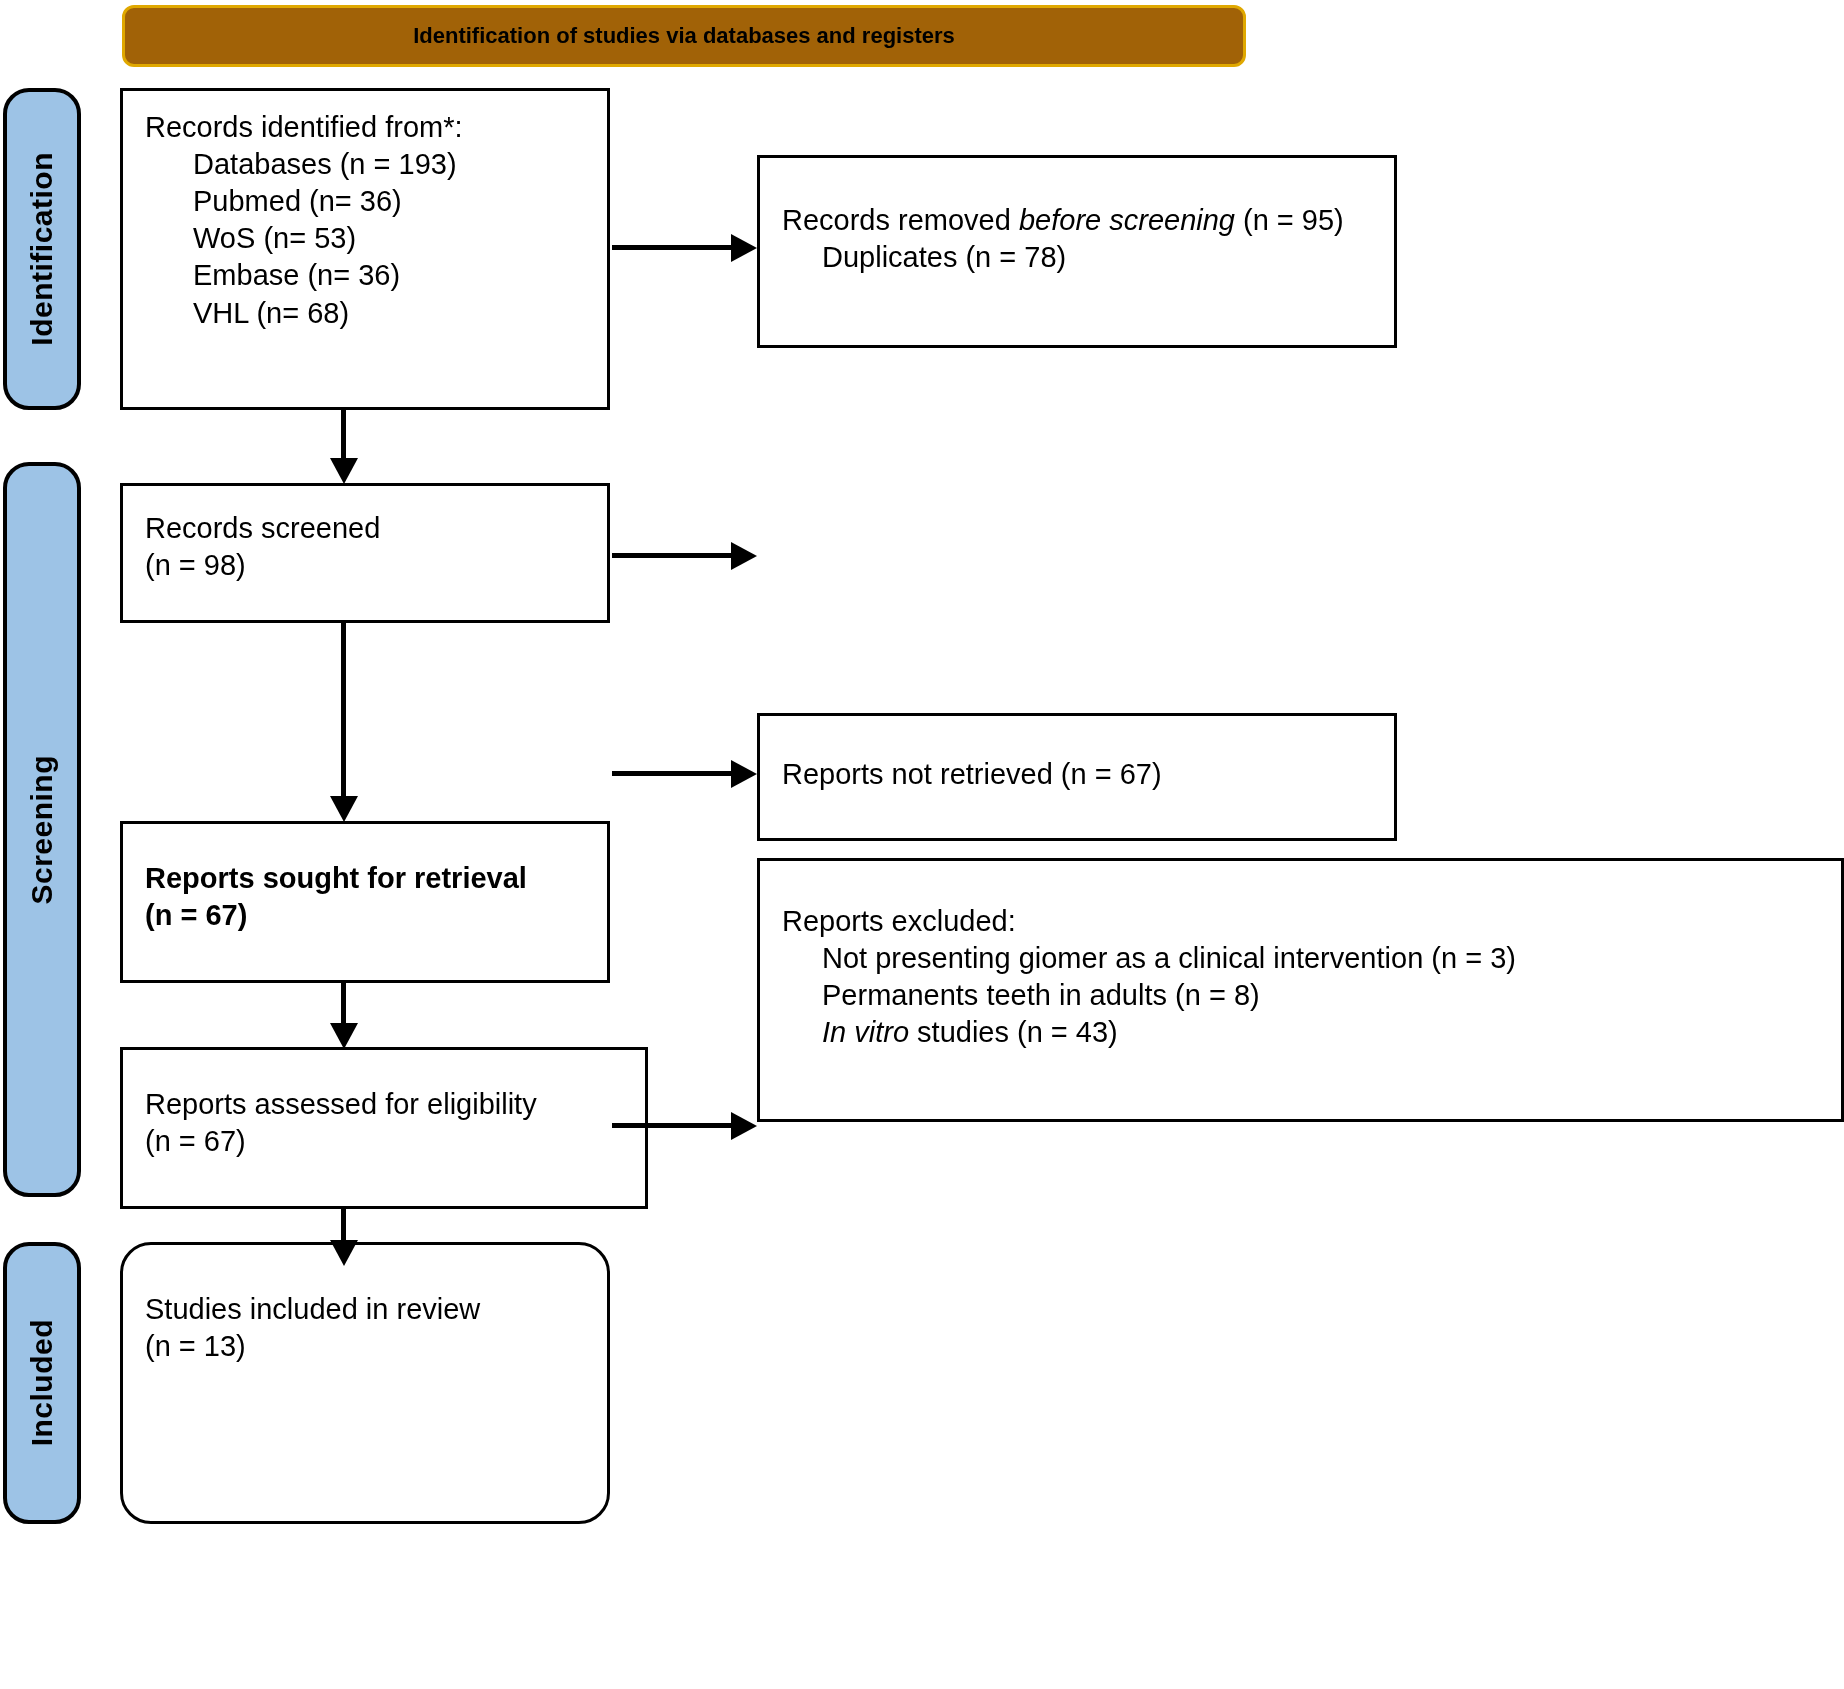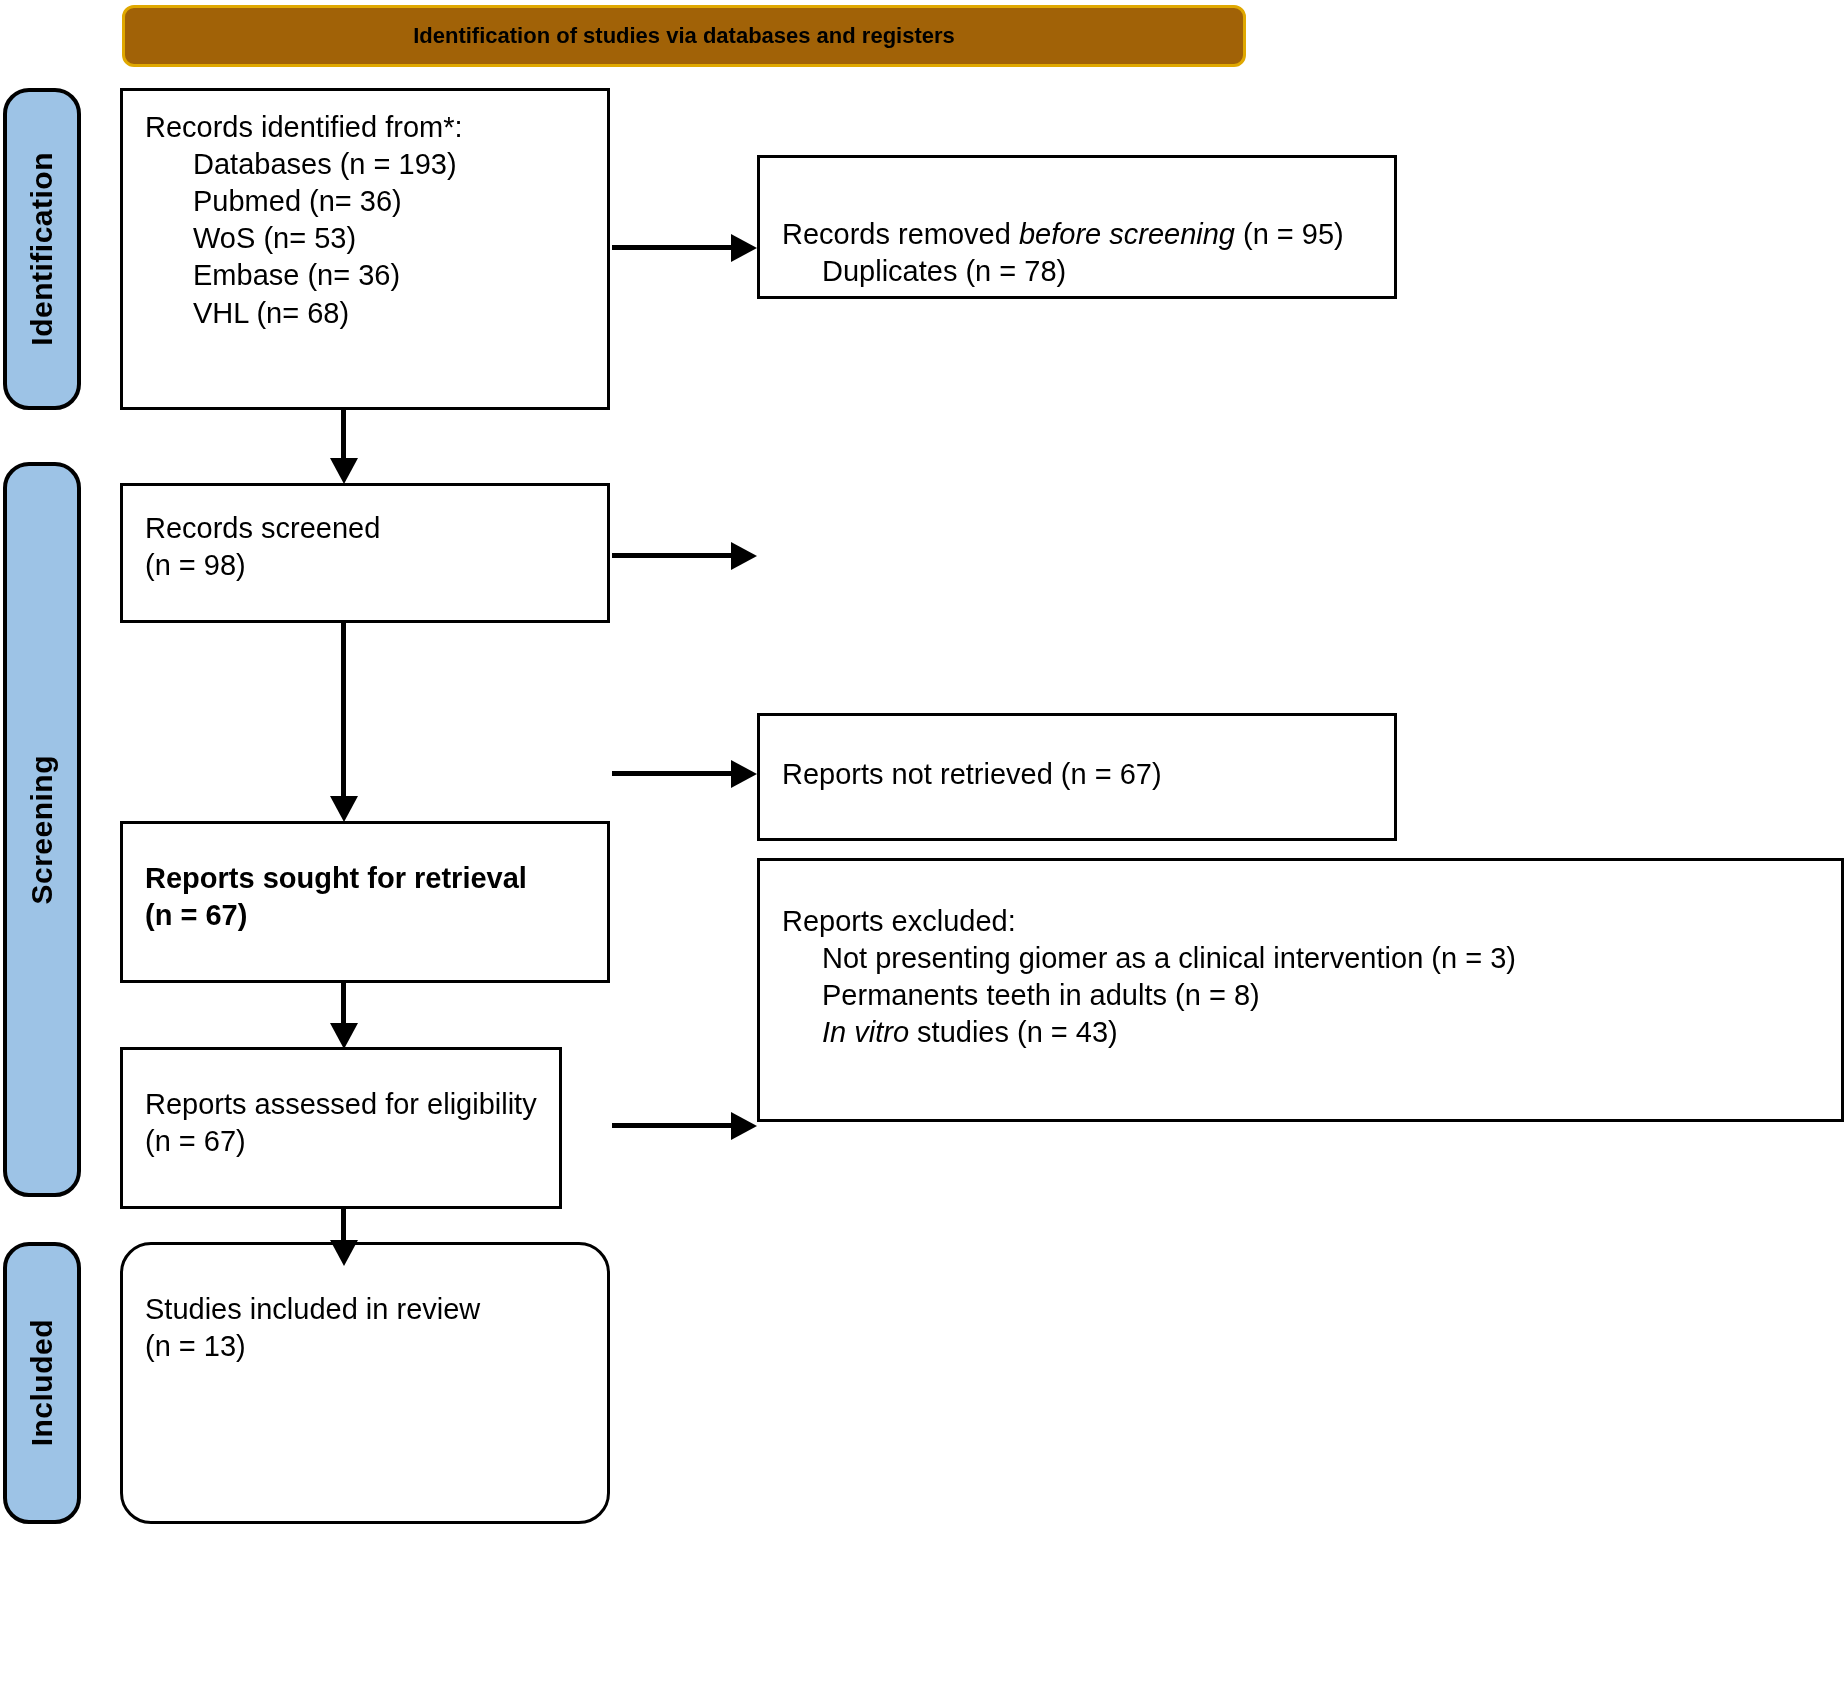--- a/index.html
+++ b/index.html
@@ -104,41 +104,41 @@
   <div class="box" style="left:120px;top:88px;width:490px;height:322px;">
     <span>Records identified from*:</span>
     <span class="ind">Databases (n = 193)</span>
     <span class="ind">Pubmed (n= 36)</span>
     <span class="ind">WoS (n= 53)</span>
     <span class="ind">Embase (n= 36)</span>
     <span class="ind">VHL (n= 68)</span>
     <span class="gap"></span>
   </div>
 
-  <div class="box" style="left:757px;top:155px;width:640px;height:144px;padding-top:58px;">
+  <div class="box" style="left:757px;top:155px;width:640px;height:193px;padding-top:44px;">
     <span><span>Records removed </span><i>before screening</i><span> (n = 95)</span></span>
     <span class="ind2">Duplicates (n = 78)</span>
   </div>
 
   <div class="box" style="left:120px;top:483px;width:490px;height:140px;padding-top:24px;">
     <span>Records screened</span>
     <span style="display:block;">(n = 98)</span>
   </div>
 
 
   <div class="box" style="left:120px;top:821px;width:490px;height:162px;padding-top:36px;font-weight:bold;">
     <span>Reports sought for retrieval</span>
     <span style="display:block;">(n = 67)</span>
   </div>
 
   <div class="box" style="left:757px;top:713px;width:640px;height:128px;padding-top:40px;">
     <span>Reports not retrieved (n = 67)</span>
   </div>
 
-  <div class="box" style="left:120px;top:1047px;width:442px;height:162px;padding-top:36px;">
+  <div class="box" style="left:120px;top:1047px;width:528px;height:162px;padding-top:36px;">
     <span>Reports assessed for eligibility</span>
     <span style="display:block;">(n = 67)</span>
   </div>
 
   <div class="box" style="left:757px;top:858px;width:1087px;height:264px;padding-top:42px;">
     <span>Reports excluded:</span>
     <span class="ind2">Not presenting giomer as a clinical intervention (n = 3)</span>
     <span class="ind2">Permanents teeth in adults (n = 8)</span>
     <span class="ind2"><i>In vitro</i><span> studies (n = 43)</span></span>
   </div>

